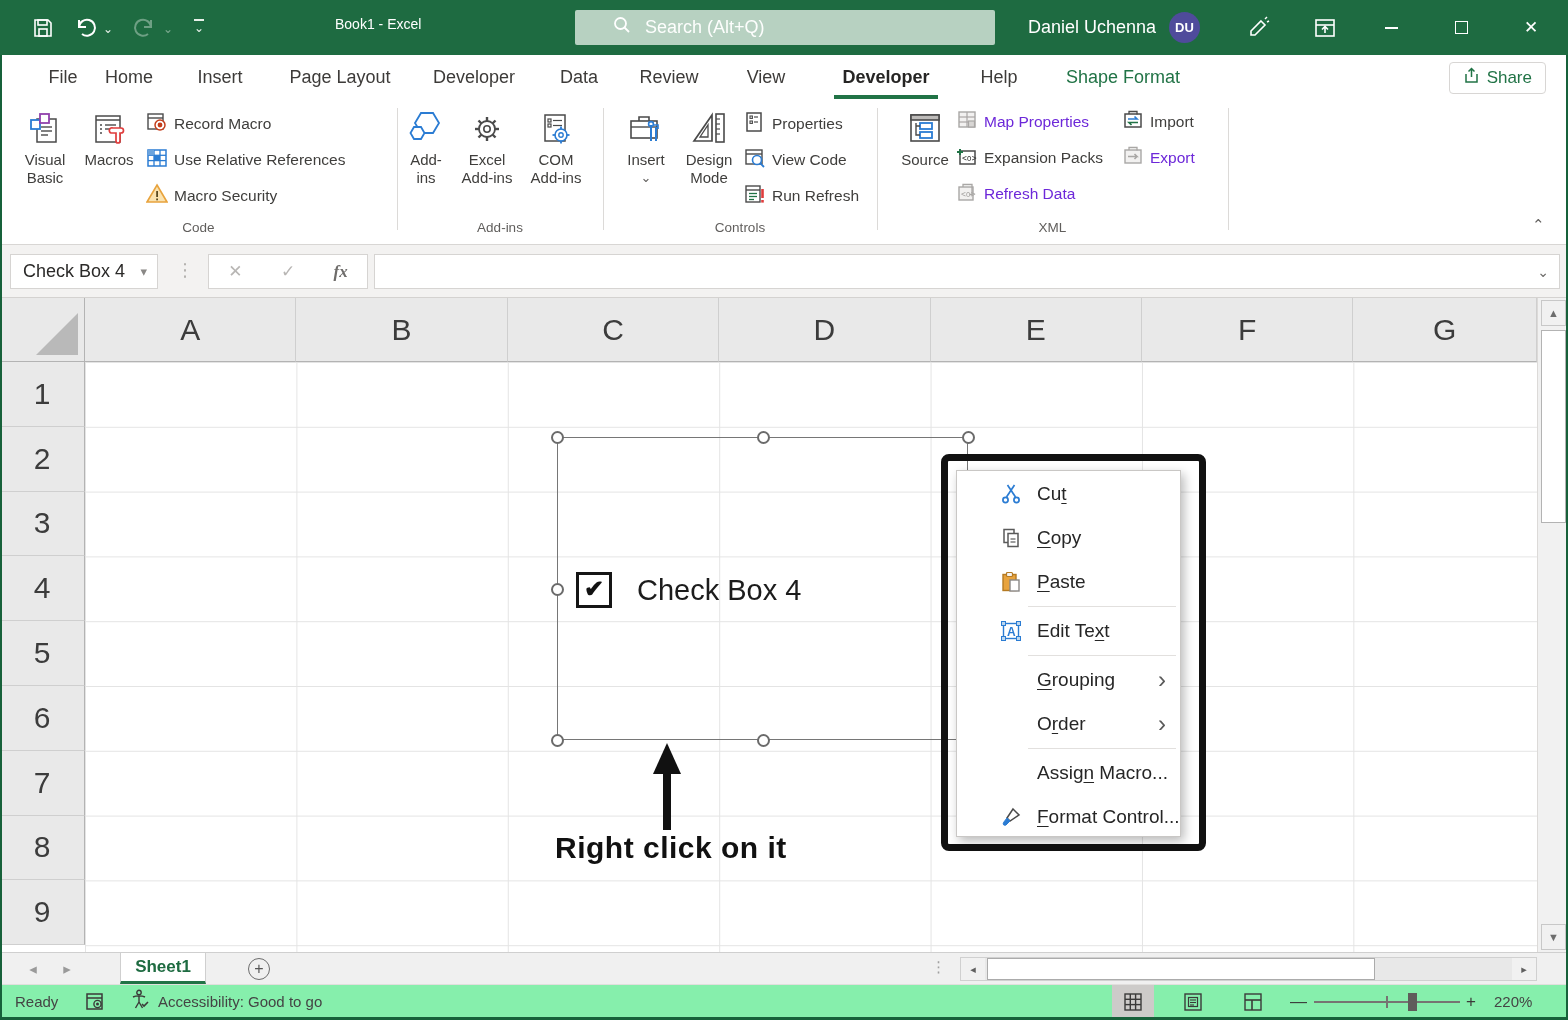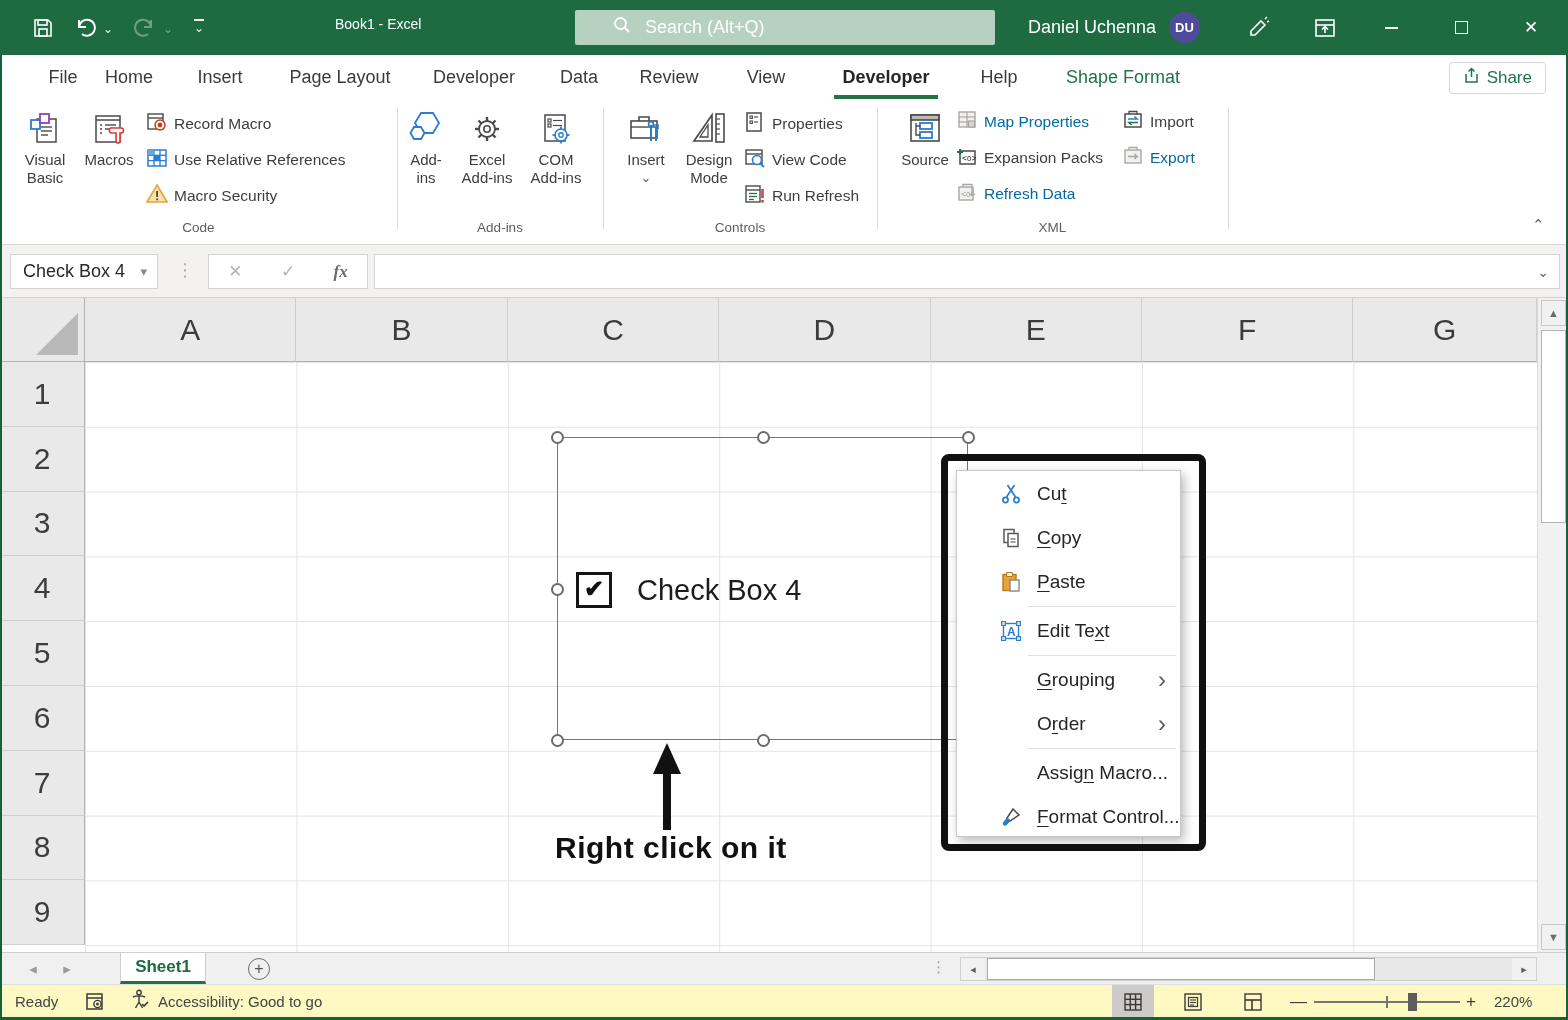--- a/index.html
+++ b/index.html
@@ -28,21 +28,21 @@
   .share-btn { position:absolute; right:22px; top:7px; height:32px; padding:0 13px; border:1px solid #d8d6d4; border-radius:4px; background:#fff; color:#217346; font-size:17px; display:flex; align-items:center; gap:7px; cursor:pointer; }
 
   
   .ribbon { position:absolute; left:0; top:100px; width:1568px; height:145px; background:#fff; border-bottom:1px solid #d8d6d4; }
   .grp-sep { position:absolute; top:8px; height:122px; width:1px; background:#dcdad8; }
   .grp-label { position:absolute; top:120px; font-size:13.5px; color:#605e5c; text-align:center; }
   .bigbtn { position:absolute; top:5px; height:110px; display:flex; flex-direction:column; align-items:center; cursor:pointer; }
   .bigbtn .bicon { height:42px; display:flex; align-items:flex-end; justify-content:center; }
   .bigbtn .blabel { margin-top:4px; font-size:15px; line-height:18px; color:#3f3e3c; text-align:center; }
   .smallbtn { position:absolute; height:32px; display:flex; align-items:center; gap:6px; font-size:15.5px; color:#3f3e3c; cursor:pointer; white-space:nowrap; }
-  .smallbtn.disabled, .bigbtn.disabled { color:#0369a1; cursor:default; }
+  .smallbtn.disabled, .bigbtn.disabled { color:#6d28d9; cursor:default; }
   .ins-chev { font-size:13px; color:#5f5d5b; margin-top:1px; }
   .collapse-chev { position:absolute; left:1532px; top:116px; font-size:15px; color:#5f5d5b; cursor:pointer; }
 
   
   .fbar { position:absolute; left:0; top:245px; width:1568px; height:53px; background:#f3f2f1; border-bottom:1px solid #d4d2d0; }
   .namebox { position:absolute; left:10px; top:9px; width:148px; height:35px; background:#fff; border:1px solid #d6d4d2; display:flex; align-items:center; font-size:18px; color:#2b2a29; }
   .namebox .nb-text { padding-left:12px; flex:1; }
   .namebox .nb-caret { padding-right:10px; color:#8a8886; font-size:13px; }
   .fdots { position:absolute; left:176px; top:14px; color:#b0aeac; font-size:18px; letter-spacing:0; }
   .fbtns { position:absolute; left:208px; top:9px; width:160px; height:35px; background:#fff; border:1px solid #d6d4d2; display:flex; align-items:center; justify-content:space-around; }
@@ -95,21 +95,21 @@
   .sheetbar { position:absolute; left:0; top:952px; width:1568px; height:32px; background:#f0f0f0; border-top:1px solid #cfcfcf; }
   .sb-nav { position:absolute; top:0; height:32px; width:30px; display:flex; align-items:center; justify-content:center; color:#9a9a9a; font-size:15px; }
   .sheettab { position:absolute; left:120px; top:0; width:86px; height:31px; background:#fff; border-right:1px solid #cfcfcf; border-left:1px solid #cfcfcf; border-bottom:3px solid #217346; color:#1e6b41; font-weight:bold; font-size:17px; display:flex; align-items:center; justify-content:center; cursor:pointer; }
   .addsheet { position:absolute; left:248px; top:5px; width:22px; height:22px; border:1.5px solid #6d6d6d; border-radius:50%; color:#555; font-size:16px; display:flex; align-items:center; justify-content:center; cursor:pointer; }
   .sb-dots { position:absolute; left:931px; top:5px; color:#a0a0a0; font-size:15px; }
   .hscroll { position:absolute; left:960px; top:4px; width:577px; height:24px; background:#e8e8e8; border:1px solid #d0d0d0; }
   .hs-btn { position:absolute; top:0; width:24px; height:22px; background:#f1f1f1; color:#5f5f5f; font-size:11px; display:flex; align-items:center; justify-content:center; }
   .hs-thumb { position:absolute; left:26px; top:0; width:388px; height:22px; background:#fff; border:1px solid #ababab; }
 
   
-  .statusbar { position:absolute; left:0; top:984px; width:1568px; height:33px; background:#fef9c3; border-top:1px solid #e1dfdd; font-size:15px; color:#444; }
+  .statusbar { position:absolute; left:0; top:984px; width:1568px; height:33px; background:#86efac; border-top:1px solid #e1dfdd; font-size:15px; color:#444; }
   .st-item { position:absolute; top:0; height:33px; display:flex; align-items:center; }
   .viewbtn { position:absolute; top:0; width:42px; height:33px; display:flex; align-items:center; justify-content:center; cursor:pointer; }
   .viewbtn.sel { background:#cdcbc9; }
   .zoom-track { position:absolute; top:16px; height:2px; background:#767472; }
   .zoom-tick { position:absolute; top:11px; width:2px; height:12px; background:#767472; }
   .zoom-thumb { position:absolute; top:8px; width:9px; height:18px; background:#5f5d5b; cursor:pointer; }
   .zoom-sign { position:absolute; top:0; height:33px; display:flex; align-items:center; color:#3b3a39; font-size:17px; cursor:pointer; }
 
   .edge-left, .edge-right { position:absolute; top:55px; bottom:0; width:2px; background:#17613a; }
   .edge-bottom { position:absolute; left:0; top:1017px; width:1568px; height:3px; background:#17613a; }

